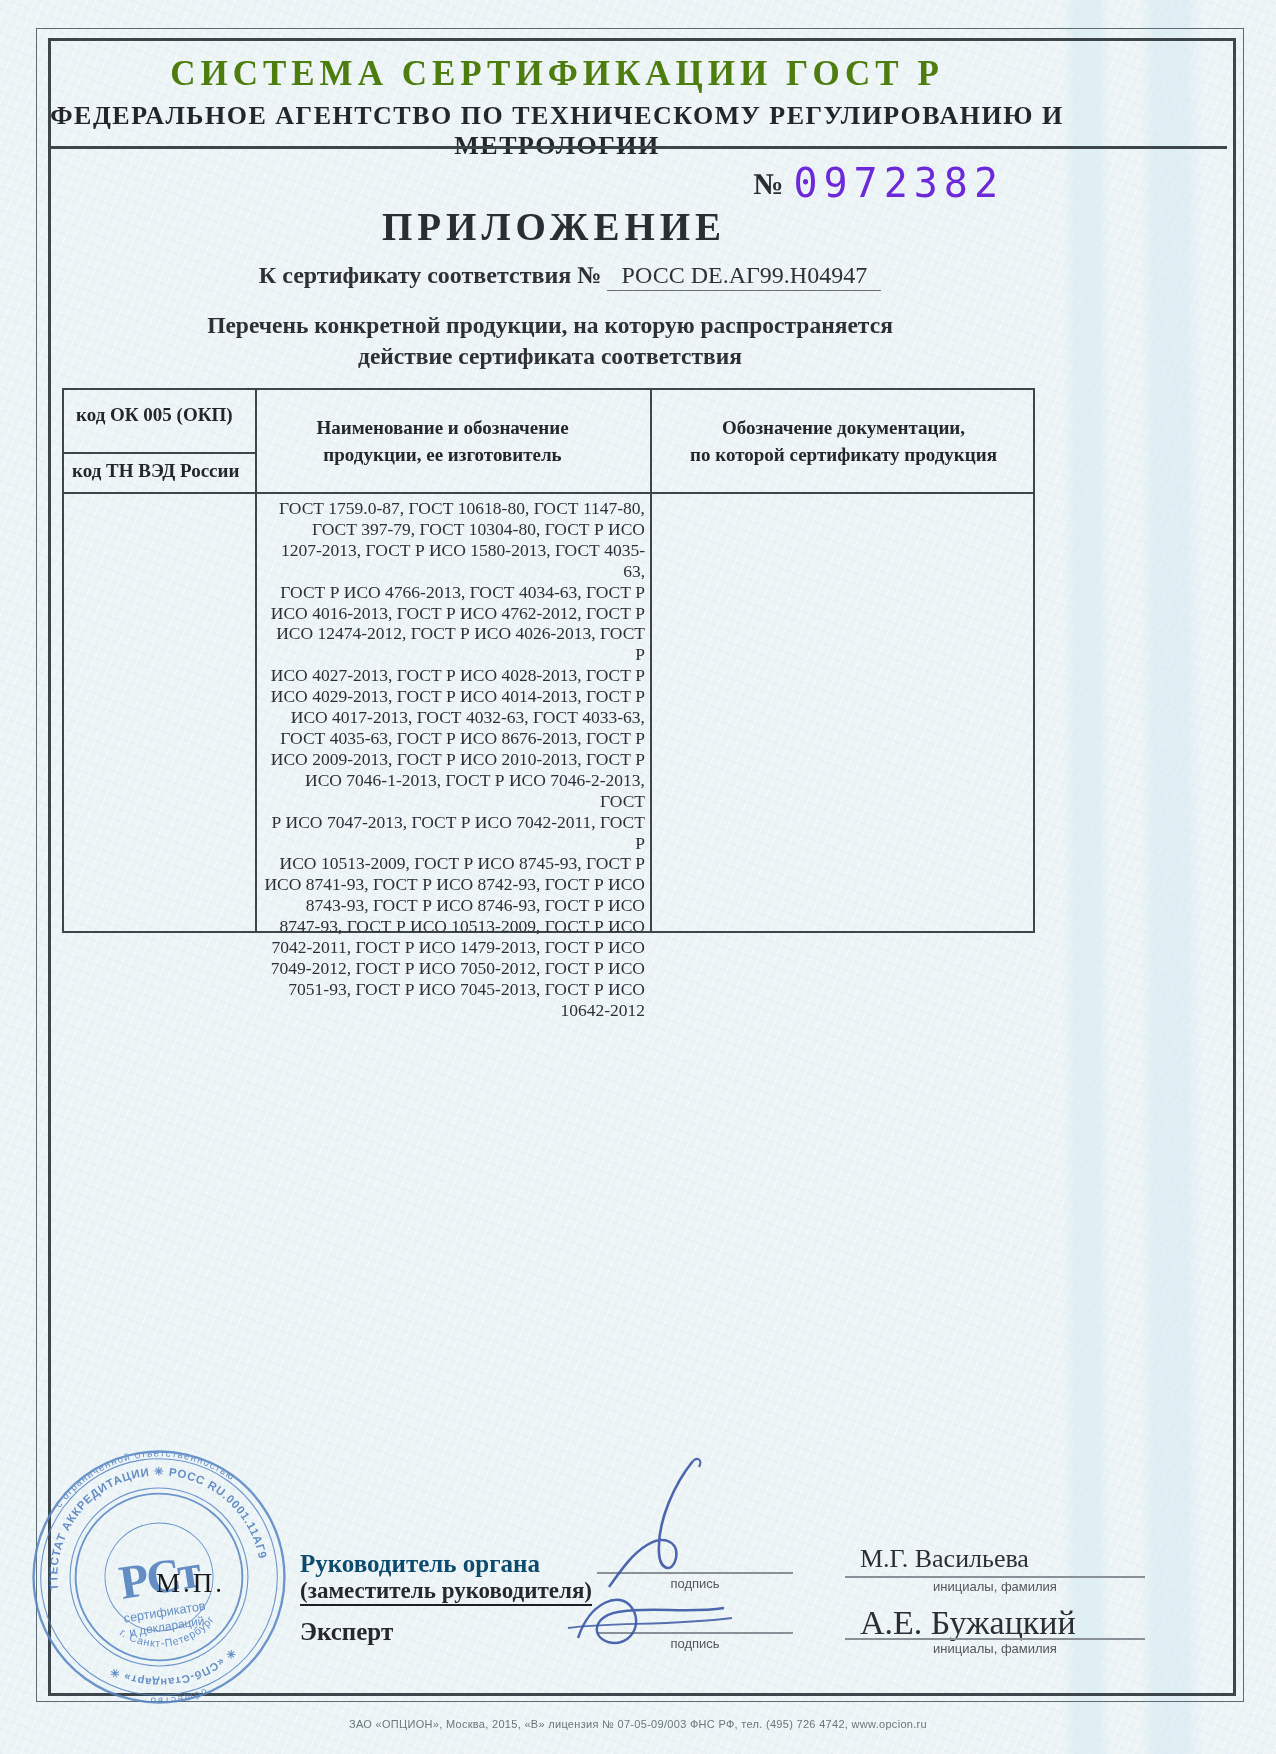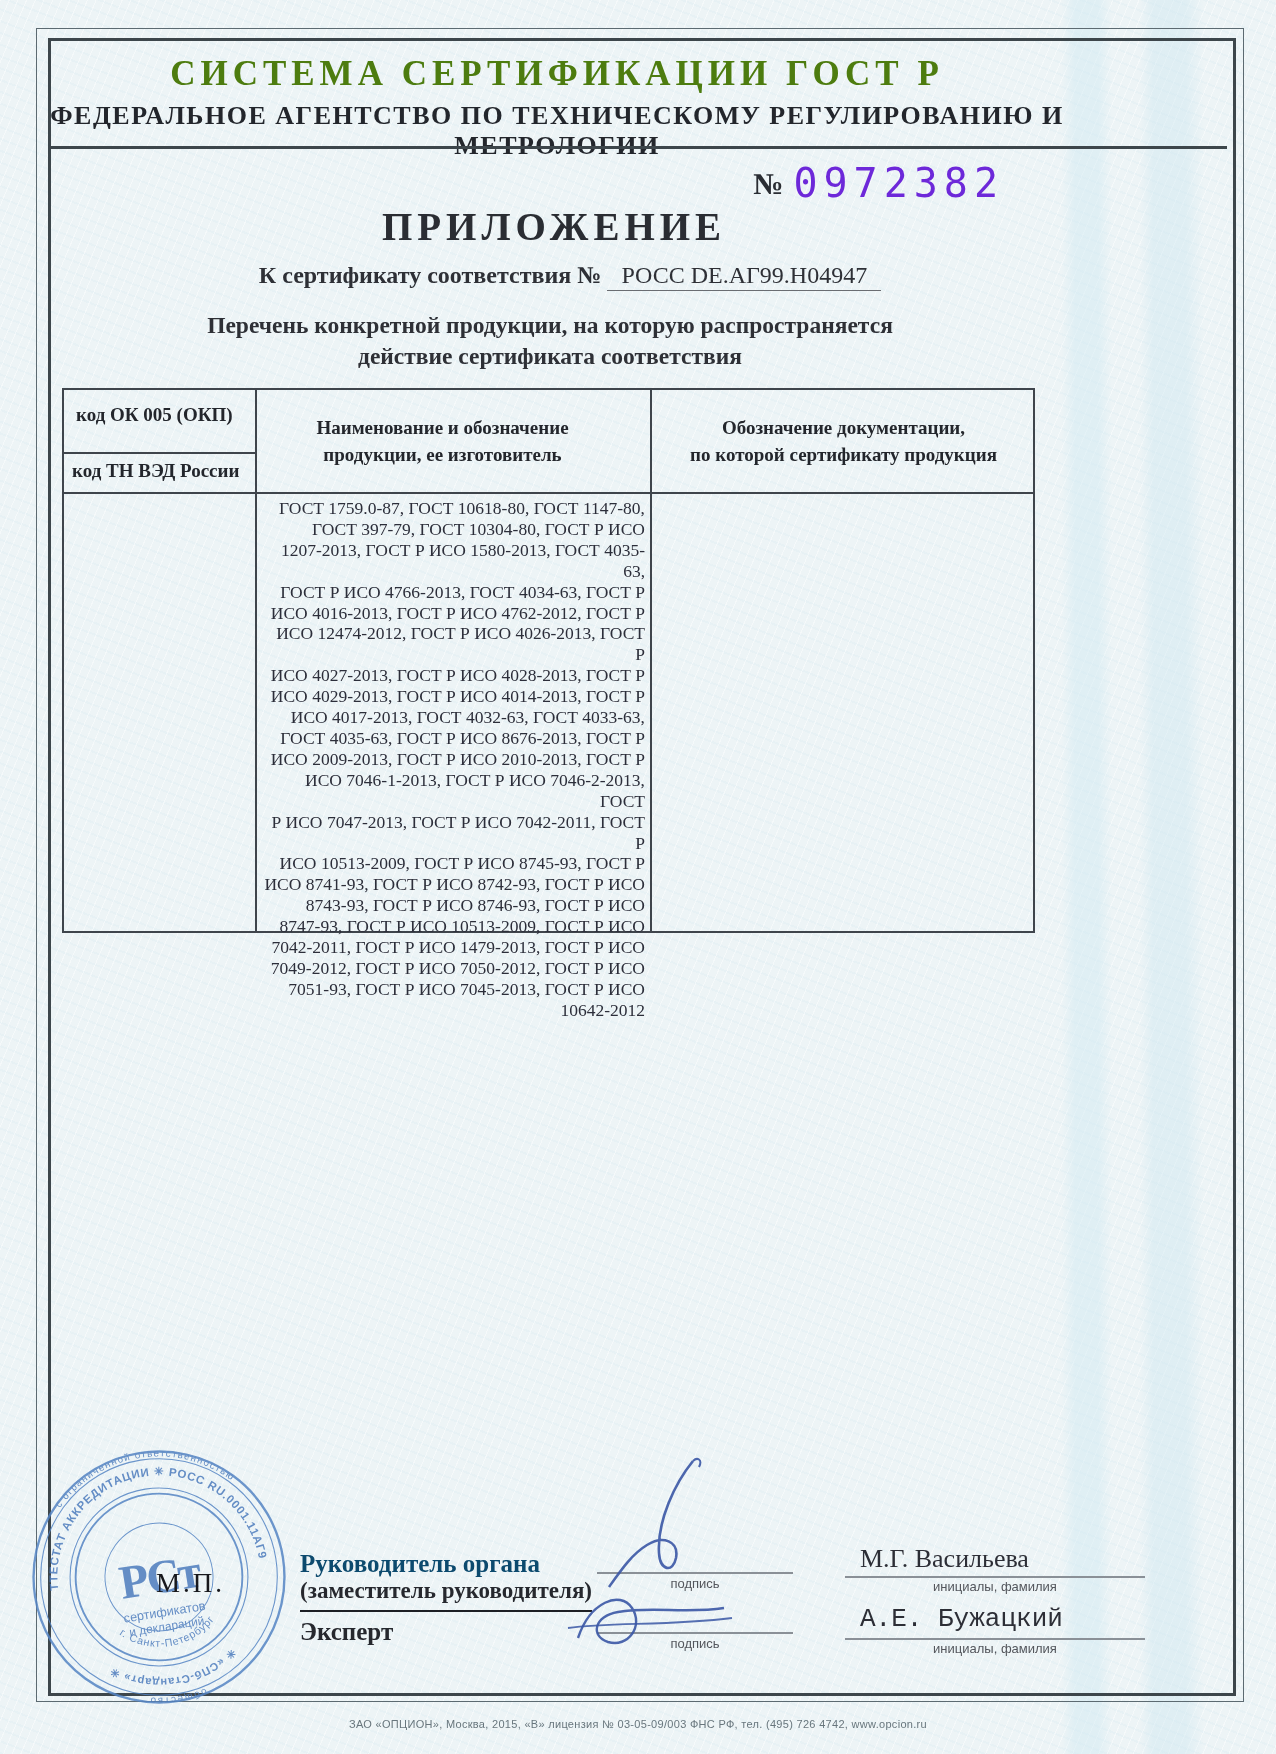--- a/index.html
+++ b/index.html
@@ -53,33 +53,33 @@
   .cell-c1b{position:absolute;left:0;top:70px;width:191px;padding-left:8px;box-sizing:border-box;text-align:left;}
   .cell-c2h{position:absolute;left:211px;top:24px;width:335px;text-align:center;line-height:27px;}
   .cell-c3h{position:absolute;left:588px;top:24px;width:383px;text-align:center;line-height:27px;}
   .cell-body{
     position:absolute;left:199px;top:108px;width:382px;
     font-size:17.5px;line-height:20.9px;color:#2c2e3a;text-align:right;
   }
 
   
   .role1a{left:300px;top:1550px;font-weight:bold;font-size:25px;color:#0c4a6e;}
-  .role1b{left:300px;top:1578px;font-weight:bold;font-size:23px;color:#26282e;border-bottom:2.5px solid #1d1f24;padding-bottom:6px;}
+  .role1b{left:300px;top:1578px;font-weight:bold;font-size:23px;color:#26282e;border-bottom:2.5px solid #1d1f24;padding-bottom:0;}
   .role2{left:300px;top:1618px;font-weight:bold;font-size:25px;color:#26282e;}
   .sigline{height:1.5px;background:#8a9097;}
   .sigline1{left:597px;top:1572px;width:196px;}
   .sigline2{left:597px;top:1632px;width:196px;}
   .sigcap{font-family:"Liberation Sans",sans-serif;font-size:13px;color:#53565c;}
   .sigcap1{left:597px;top:1576px;width:196px;text-align:center;}
   .sigcap2{left:597px;top:1636px;width:196px;text-align:center;}
   .nameline{height:1.5px;background:#8a9097;}
   .name1{left:860px;top:1544px;font-size:26px;color:#2c2e36;}
   .nameline1{left:845px;top:1576px;width:300px;}
   .namecap1{left:845px;top:1579px;width:300px;text-align:center;}
-  .name2{left:860px;top:1604px;font-size:26px;color:#2c2e36;font-family:Liberation Mono, monospace;}
+  .name2{left:860px;top:1604px;font-size:34px;color:#2c2e36;}
   .nameline2{left:845px;top:1638px;width:300px;}
   .namecap2{left:845px;top:1641px;width:300px;text-align:center;}
   .namecap{font-family:"Liberation Sans",sans-serif;font-size:13px;color:#53565c;}
 
   .mp{left:156px;top:1568px;font-size:27px;letter-spacing:3px;color:#17181c;z-index:5;}
 
   .stamp{left:28px;top:1446px;width:262px;height:262px;z-index:4;transform:rotate(-9deg);opacity:.85;}
   .sig-ink{z-index:6;}
 
   .footer{
@@ -205,15 +205,15 @@
 
   <svg class="abs sig-ink" style="left:575px;top:1455px;" width="160" height="140" viewBox="0 0 160 140">
     <path d="M118,6 C 100,28 82,66 84,98 C 85,116 98,118 101,103 C 104,86 88,80 72,90 C 57,99 46,115 34,132" fill="none" stroke="#3a57a5" stroke-width="2.6" opacity="0.9"></path>
     <path d="M118,6 C 122,2 128,4 124,12" fill="none" stroke="#3a57a5" stroke-width="2" opacity="0.9"></path>
   </svg>
   <svg class="abs sig-ink" style="left:560px;top:1580px;" width="180" height="80" viewBox="0 0 180 80">
     <path d="M18,58 C 30,22 60,10 72,28 C 84,46 68,68 48,62 C 30,56 34,36 58,32 C 92,26 126,34 164,28" fill="none" stroke="#3a57a5" stroke-width="2.4" opacity="0.9"></path>
     <path d="M8,48 C 50,42 110,46 172,38" fill="none" stroke="#3a57a5" stroke-width="1.8" opacity="0.85"></path>
   </svg>
 
-  <div class="abs footer">ЗАО «ОПЦИОН», Москва, 2015, «В»      лицензия № 03-05-09/003 ФНС РФ,  тел. (495) 726 4742, www.opcion.ru</div>
+  <div class="abs footer">ЗАО «ОПЦИОН», Москва, 2015, «В»      лицензия № 07-05-09/003 ФНС РФ,  тел. (495) 726 4742, www.opcion.ru</div>
 
 </div>
 
 </body></html>

